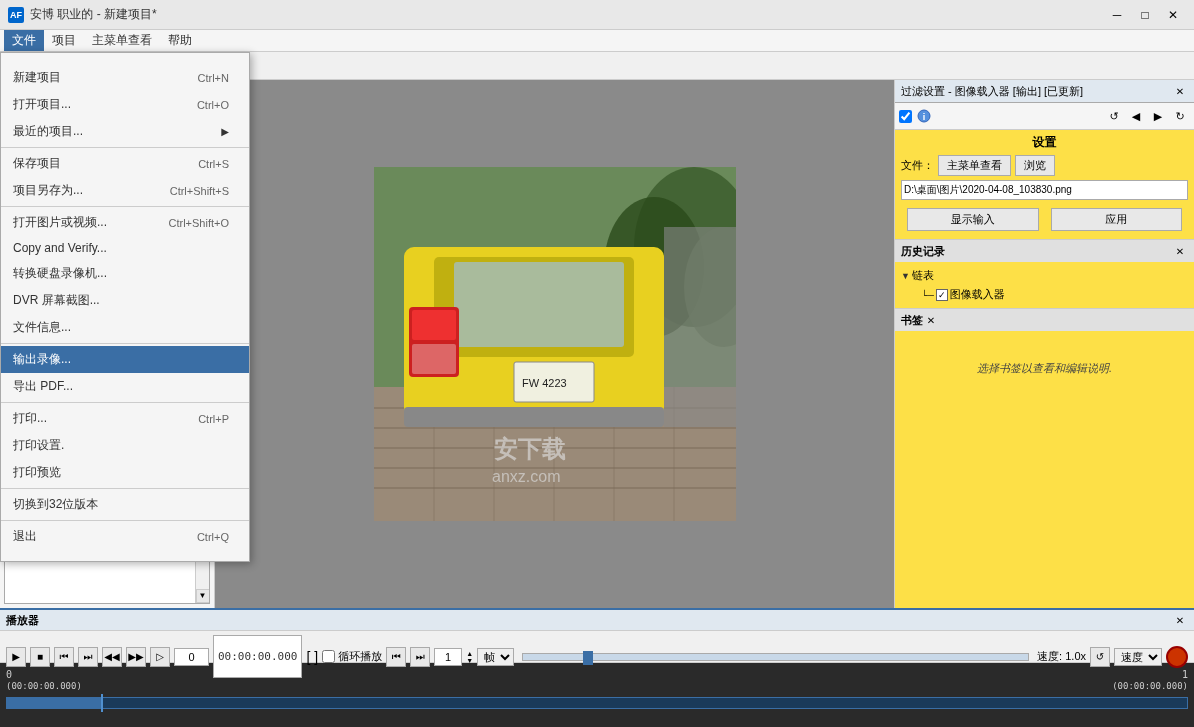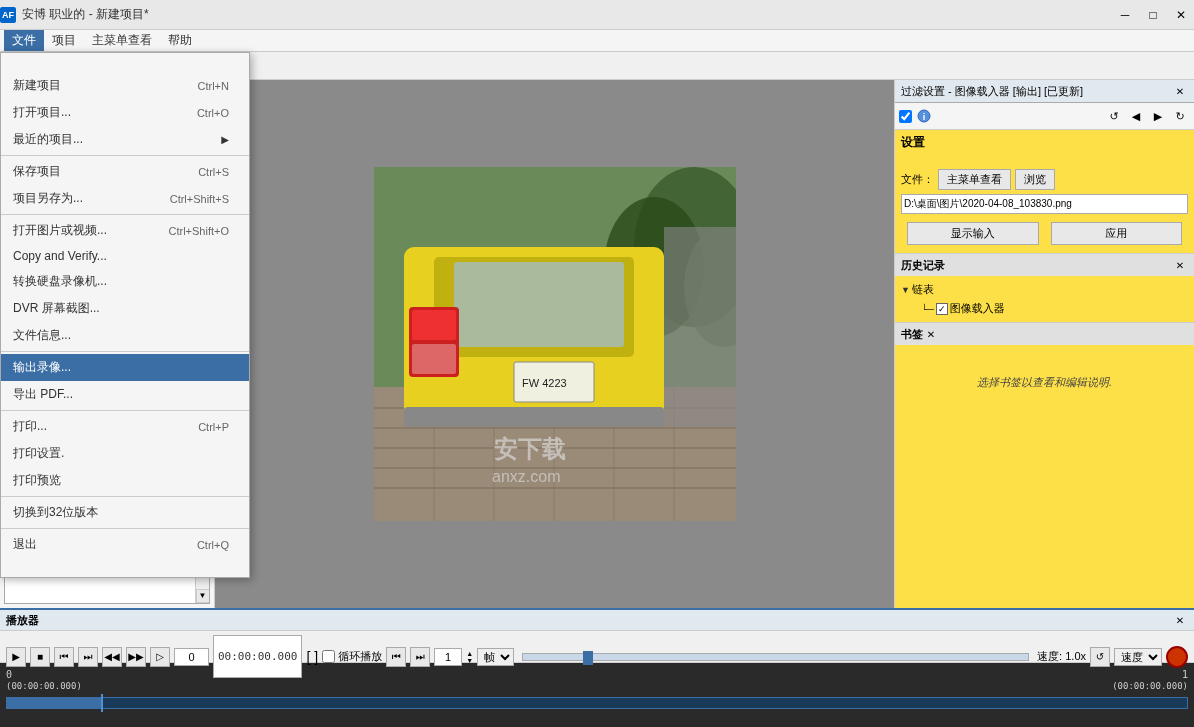--- a/index.html
+++ b/index.html
@@ -13,21 +13,21 @@
       position: relative;
     }
 
     
     .title-bar {
       height: 30px;
       background: #e8e8e8;
       display: flex;
       align-items: center;
       justify-content: space-between;
-      padding: 0 0;
+      padding: 0 8px;
       border-bottom: 1px solid #ccc;
     }
     .title-bar-left {
       display: flex;
       align-items: center;
       gap: 6px;
     }
     .title-bar-icon {
       width: 16px;
       height: 16px;
@@ -197,21 +197,22 @@
       background: #f5f5f5;
     }
 
     .settings-section {
       padding: 4px 6px;
       border-bottom: 1px solid #ccc;
     }
     .settings-label {
       font-size: 12px;
       font-weight: bold;
-      margin-bottom: 18px;
+      margin-bottom: 4px;
+      text-align: center;
     }
     .settings-row {
       display: flex;
       align-items: center;
       gap: 4px;
       margin-bottom: 4px;
     }
     .settings-row label {
       font-size: 11px;
       min-width: 30px;
@@ -316,21 +317,21 @@
       top: 52px;
       left: 0;
       z-index: 1000;
       display: flex;
     }
     .dropdown-menu {
       background: #f5f5f5;
       border: 1px solid #aaa;
       box-shadow: 2px 2px 8px rgba(0,0,0,0.3);
       min-width: 250px;
-      padding: 19px 0;
+      padding: 11px 0;
     }
     .menu-separator {
       height: 1px;
       background: #ccc;
       margin: 2px 0;
     }
     .dropdown-item {
       display: flex;
       align-items: center;
       justify-content: space-between;

